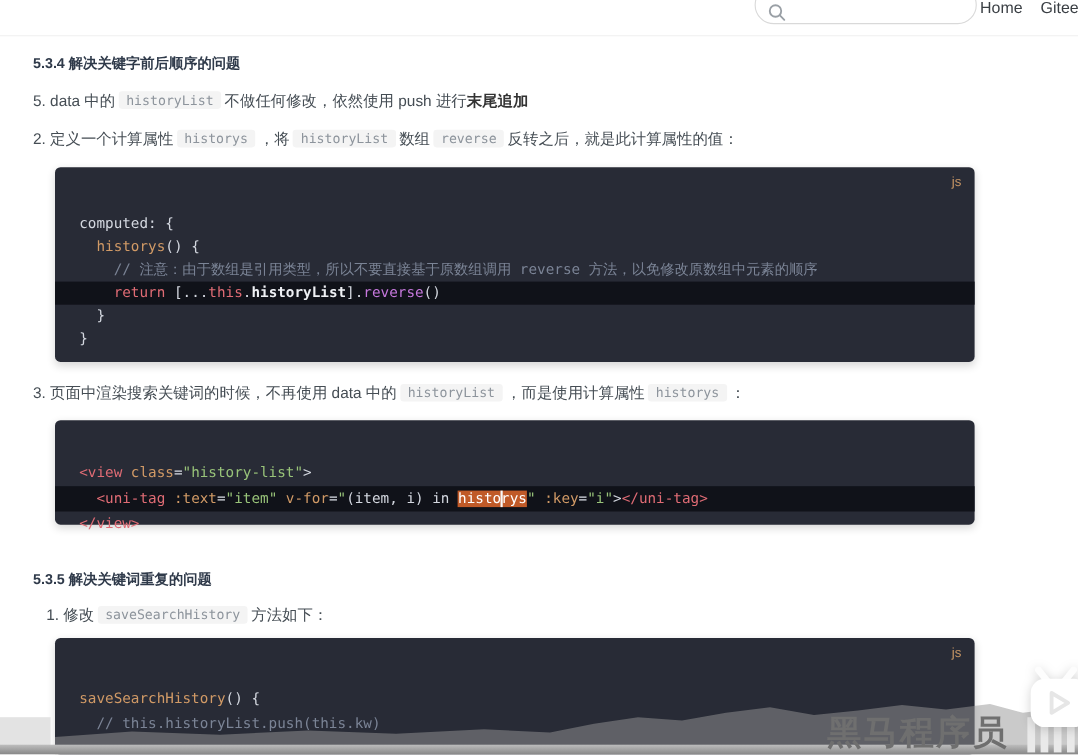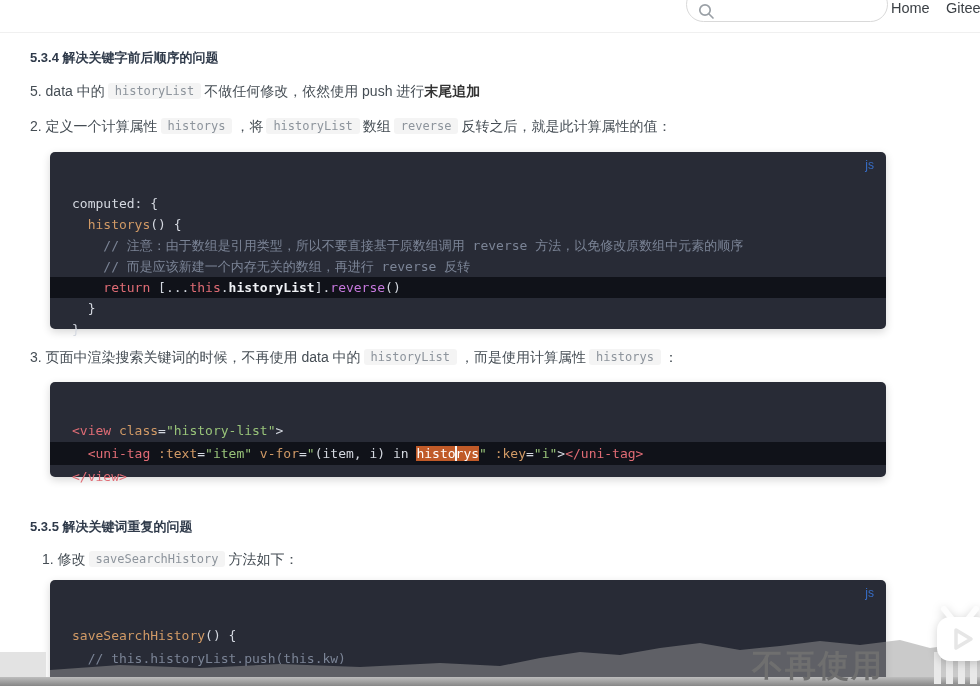--- a/index.html
+++ b/index.html
@@ -21,21 +21,21 @@
   .para { position:absolute; left:30px; font-size:14px; color:#454d54; white-space:nowrap; }
   .para b { font-weight:bold; color:#333; }
   .inline-code { display:inline-block; font-family:"DejaVu Sans Mono", monospace;
     font-size:12px; color:#8d949c; background:#f4f4f4; border-radius:3px;
     padding:1px 7px; margin:0 3px; vertical-align:1px; }
 
   
   .code-block { position:absolute; left:50px; width:836px; background:#282b36;
     border-radius:5px; box-shadow:0 3px 8px rgba(0,0,0,.16); z-index:1; }
   .lang-label { position:absolute; top:6px; right:12px; font-size:12px;
-    color:#3b82f6; opacity:.75; }
+    color:#fdba74; opacity:.75; }
   .code-lines { font-family:"DejaVu Sans Mono", monospace; font-size:13px;margin-top:24px; }
   .code-line { white-space:pre; height:21px; line-height:21px; padding-left:22px; padding-right:20px; }
   .lh23 .code-line { height:23px; line-height:23px; }
   .code-line.hl { background:#101219; }
   .tk-plain { color:#d4d8e0; }
   .tk-kw    { color:#e06c75; }
   .tk-fn    { color:#d19a66; }
   .tk-attr  { color:#d19a66; }
   .tk-str   { color:#98c379; }
   .tk-com   { color:#7b8496; }
@@ -85,21 +85,20 @@
 <div class="h3 pos-h1">5.3.4 解决关键字前后顺序的问题</div>
 <div class="para pos-p1"><span>5. data 中的</span><code class="inline-code">historyList</code><span>不做任何修改，依然使用 push 进行</span><b>末尾追加</b></div>
 <div class="para pos-p2"><span>2. 定义一个计算属性</span><code class="inline-code">historys</code><span>，将</span><code class="inline-code">historyList</code><span>数组</span><code class="inline-code">reverse</code><span>反转之后，就是此计算属性的值：</span></div>
 
 <div class="code-block block1">
   <span class="lang-label">js</span>
   <div class="code-lines">
       <div class="code-line"><span class="tk-plain">computed: {</span></div>
       <div class="code-line"><span class="tk-plain">  </span><span class="tk-fn">historys</span><span class="tk-plain">() {</span></div>
       <div class="code-line"><span class="tk-com">    // 注意：由于数组是引用类型，所以不要直接基于原数组调用 reverse 方法，以免修改原数组中元素的顺序</span></div>
-      <div class="code-line"><span class="tk-com">    // 而是应该新建一个内存无关的数组，再进行 reverse 反转</span></div>
       <div class="code-line hl"><span class="tk-plain">    </span><span class="tk-kw">return</span><span class="tk-plain"> [...</span><span class="tk-kw">this</span><span class="tk-plain">.</span><span class="tk-prop">historyList</span><span class="tk-plain">].</span><span class="tk-pur">reverse</span><span class="tk-plain">()</span></div>
       <div class="code-line"><span class="tk-plain">  }</span></div>
       <div class="code-line"><span class="tk-plain">}</span></div>
     </div>
 </div>
 
 <div class="para pos-p3"><span>3. 页面中渲染搜索关键词的时候，不再使用 data 中的</span><code class="inline-code">historyList</code><span>，而是使用计算属性</span><code class="inline-code">historys</code><span>：</span></div>
 
 <div class="code-block block2 lh23">
   <span class="lang-label"></span>
@@ -119,21 +118,21 @@
       <div class="code-line"><span class="tk-fn">saveSearchHistory</span><span class="tk-plain">() {</span></div>
       <div class="code-line"><span class="tk-com">  // this.historyList.push(this.kw)</span></div>
     </div>
 </div>
 
 <div class="wm-left-block"></div>
 <svg class="wm-wave" width="980" height="50" viewBox="0 0 980 50">
   <polygon points="50,34 120,29 200,32 280,28 360,31 440,27 500,30 540,22 580,16 620,19 660,12 700,7 740,14 780,10 820,5 860,9 900,4 930,12 960,8 980,14 980,50 50,50" fill="#969696" fill-opacity="0.5"></polygon>
 </svg>
 <div class="wm-band"></div>
-<div class="wm-text">不再使用</div>
+<div class="wm-text">黑马程序员</div>
 <div class="wm-bars">
   <div class="wm-bar" style="left:934px;top:652px;height:32px;"></div>
   <div class="wm-bar" style="left:946px;top:658px;height:26px;"></div>
   <div class="wm-bar" style="left:958px;top:650px;height:34px;"></div>
   <div class="wm-bar" style="left:970px;top:656px;height:28px;"></div>
 </div>
 
 <svg class="tv-btn" width="50" height="60" viewBox="0 0 50 60">
   <line x1="16" y1="13" x2="8" y2="3" stroke="#fdfdfd" stroke-width="6" stroke-linecap="round"></line>
   <line x1="32" y1="13" x2="40" y2="3" stroke="#fdfdfd" stroke-width="6" stroke-linecap="round"></line>

